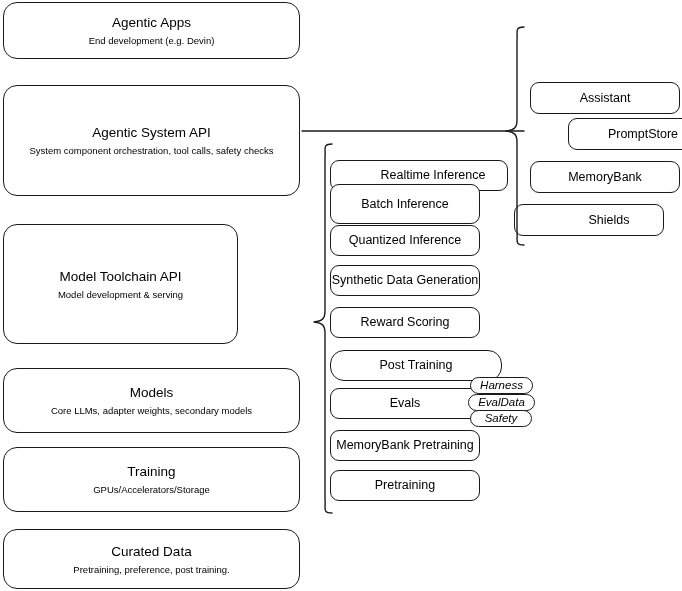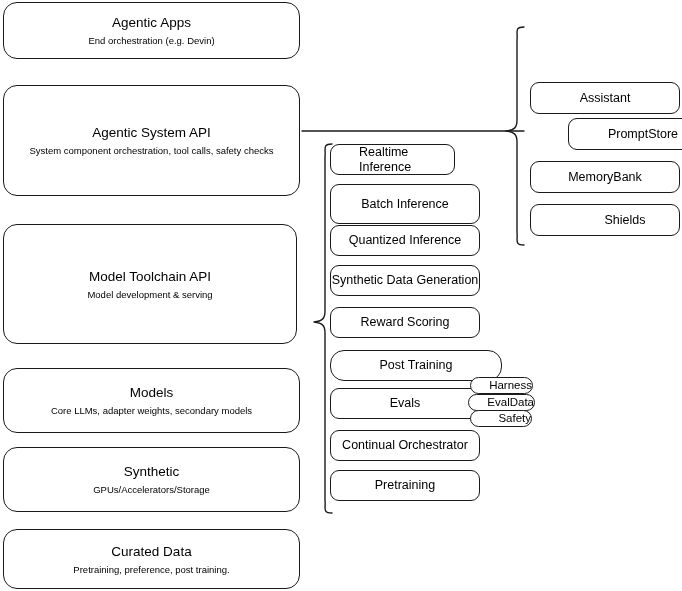--- a/index.html
+++ b/index.html
@@ -56,25 +56,26 @@
   }
   
   .tag {
     position: absolute;
     box-sizing: border-box;
     border: 1.4px solid #1a1a1a;
     background: #ffffff;
     border-radius: 999px;
     display: flex;
     align-items: center;
-    justify-content: flex-end;
+    justify-content: center;
     font-size: 11.5px;
     line-height: 13px;
     color: #000;
     z-index: 5;
+    font-style: italic;
   }
   svg.connectors {
     position: absolute;
     left: 0;
     top: 0;
     width: 682px;
     height: 591px;
     overflow: visible;
     pointer-events: none;
     z-index: 1;
@@ -109,62 +110,62 @@
              C 322 144, 326 149, 325 157
              L 325 311
              C 325 319, 322 321, 314 322
              C 322 323, 325 325, 325 333
              L 325 500
              C 326 508, 322 513, 332 513"></path>
   </svg>
 
   <div class="box layer" style="left:3px; top:2px; width:297px; height:57px;">
     <div class="title">Agentic Apps</div>
-    <div class="sub">End orchestration (e.g. Devin)</div>
+    <div class="sub">End development (e.g. Devin)</div>
   </div>
 
   <div class="box layer" style="left:3px; top:85px; width:297px; height:111px;">
     <div class="title">Agentic System API</div>
     <div class="sub">System component orchestration, tool calls, safety checks</div>
   </div>
 
-  <div class="box layer" style="left:3px; top:224px; width:294px; height:120px;">
+  <div class="box layer" style="left:3px; top:224px; width:235px; height:120px;">
     <div class="title">Model Toolchain API</div>
     <div class="sub">Model development &amp; serving</div>
   </div>
 
   <div class="box layer" style="left:3px; top:368px; width:297px; height:65px;">
     <div class="title">Models</div>
     <div class="sub">Core LLMs, adapter weights, secondary models</div>
   </div>
 
   <div class="box layer" style="left:3px; top:447px; width:297px; height:65px;">
-    <div class="title">Synthetic</div>
+    <div class="title">Training</div>
     <div class="sub">GPUs/Accelerators/Storage</div>
   </div>
 
   <div class="box layer" style="left:3px; top:529px; width:297px; height:60px;">
     <div class="title">Curated Data</div>
     <div class="sub">Pretraining, preference, post training.</div>
   </div>
 
   <div class="box chip" style="left:530px; top:34px; width:150px; height:32px;margin-top:48px;">
     <span>Assistant</span>
   </div>
   <div class="box chip" style="left:530px; top:118px; width:150px; height:32px;margin-left:38px;">
     <span>PromptStore</span>
   </div>
   <div class="box chip" style="left:530px; top:161px; width:150px; height:32px;">
     <span>MemoryBank</span>
   </div>
-  <div class="box chip" style="left:530px; top:204px; width:150px; height:32px;padding-left:40px;">
+  <div class="box chip" style="left:514px; top:204px; width:150px; height:32px;padding-left:40px;">
     <span>Shields</span>
   </div>
 
-  <div class="box chip" style="left:330px; top:144px; width:125px; height:31px;padding-left:28px;">
+  <div class="box chip" style="left:330px; top:160px; width:178px; height:31px;padding-left:28px;">
     <span>Realtime Inference</span>
   </div>
   <div class="box chip" style="left:330px; top:184px; width:150px; height:40px;">
     <span>Batch Inference</span>
   </div>
   <div class="box chip" style="left:330px; top:225px; width:150px; height:31px;">
     <span>Quantized Inference</span>
   </div>
   <div class="box chip" style="left:330px; top:265px; width:150px; height:31px;">
     <span>Synthetic Data Generation</span>
@@ -172,21 +173,21 @@
   <div class="box chip" style="left:330px; top:307px; width:150px; height:31px;">
     <span>Reward Scoring</span>
   </div>
   <div class="box chip" style="left:330px; top:350px; width:172px; height:31px;border-radius:14px;">
     <span>Post Training</span>
   </div>
   <div class="box chip" style="left:330px; top:388px; width:150px; height:31px;">
     <span>Evals</span>
   </div>
   <div class="box chip" style="left:330px; top:430px; width:150px; height:31px;">
-    <span>Continual Orchestrator</span>
+    <span>MemoryBank Pretraining</span>
   </div>
   <div class="box chip" style="left:330px; top:470px; width:150px; height:31px;">
     <span>Pretraining</span>
   </div>
 
   <div class="tag" style="left:470px; top:377px; width:63px; height:17px;">
     <span>Harness</span>
   </div>
   <div class="tag" style="left:468px; top:394px; width:67px; height:17px;">
     <span>EvalData</span>

